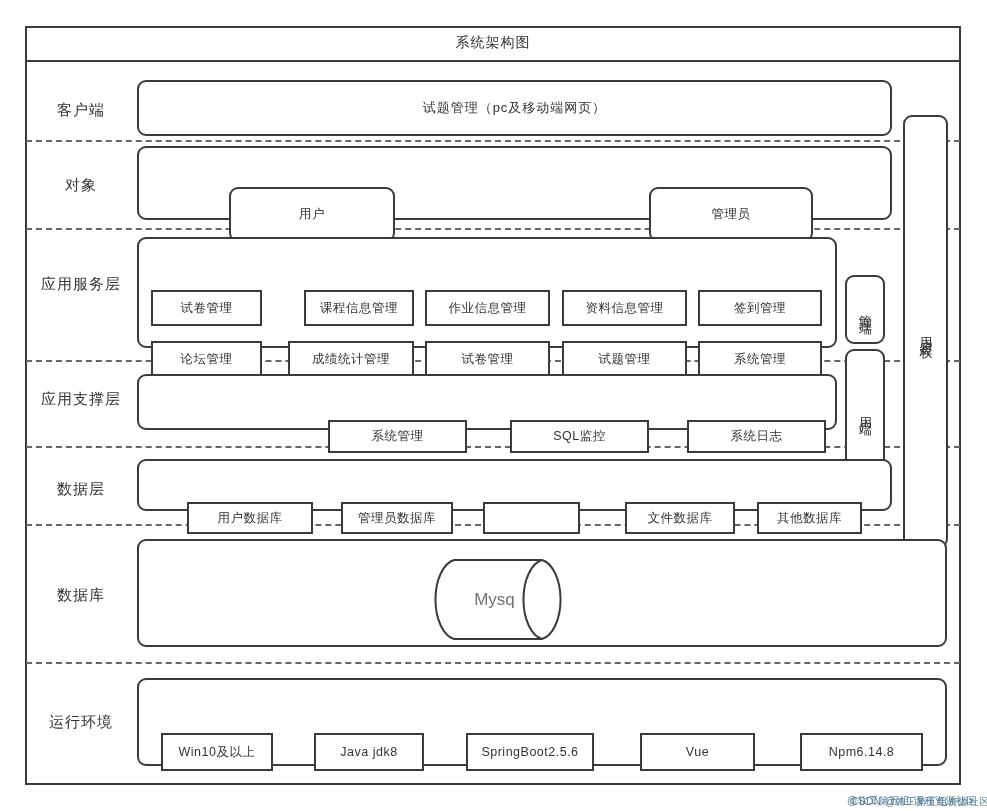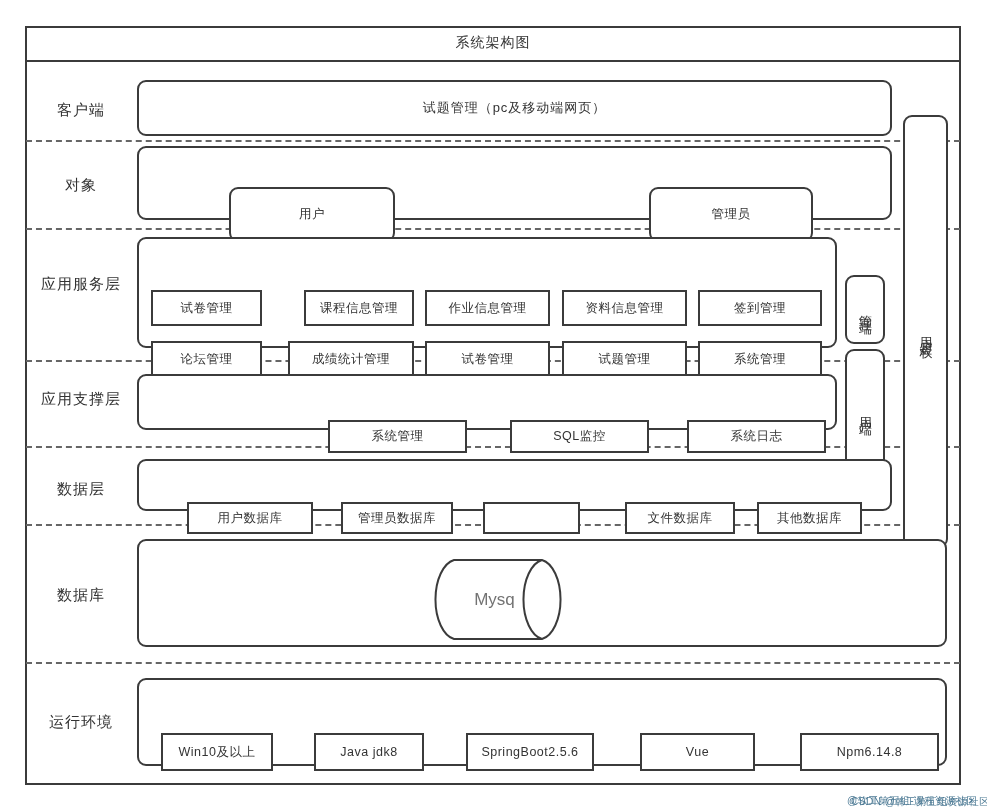--- a/index.html
+++ b/index.html
@@ -224,20 +224,20 @@
       <path d="M 110 3 A 22 40 0 0 0 110 82" fill="none" stroke="#3b3b3b" stroke-width="2"></path>
     </svg>
     <div class="cyl-label">Mysq</div>
   </div>
 
   <div class="group-box" style="left:137px;top:678px;width:810px;height:88px"></div>
   <div class="item-box" style="left:161px;top:701px;width:112px;height:38px">Win10及以上</div>
   <div class="item-box" style="left:314px;top:701px;width:110px;height:38px">Java jdk8</div>
   <div class="item-box" style="left:466px;top:701px;width:128px;height:38px">SpringBoot2.5.6</div>
   <div class="item-box" style="left:640px;top:701px;width:115px;height:38px">Vue</div>
-  <div class="item-box" style="left:800px;top:701px;width:139px;height:38px">Npm6.14.8</div>
+  <div class="item-box" style="left:800px;top:701px;width:123px;height:38px">Npm6.14.8</div>
 
   <div class="watermark">
     <span>@软工第五组-课程资源社区</span>
     <span class="wm2">CSDN @韩工第五组资源社区</span>
   </div>
 
 </div>
 
 </body></html>

